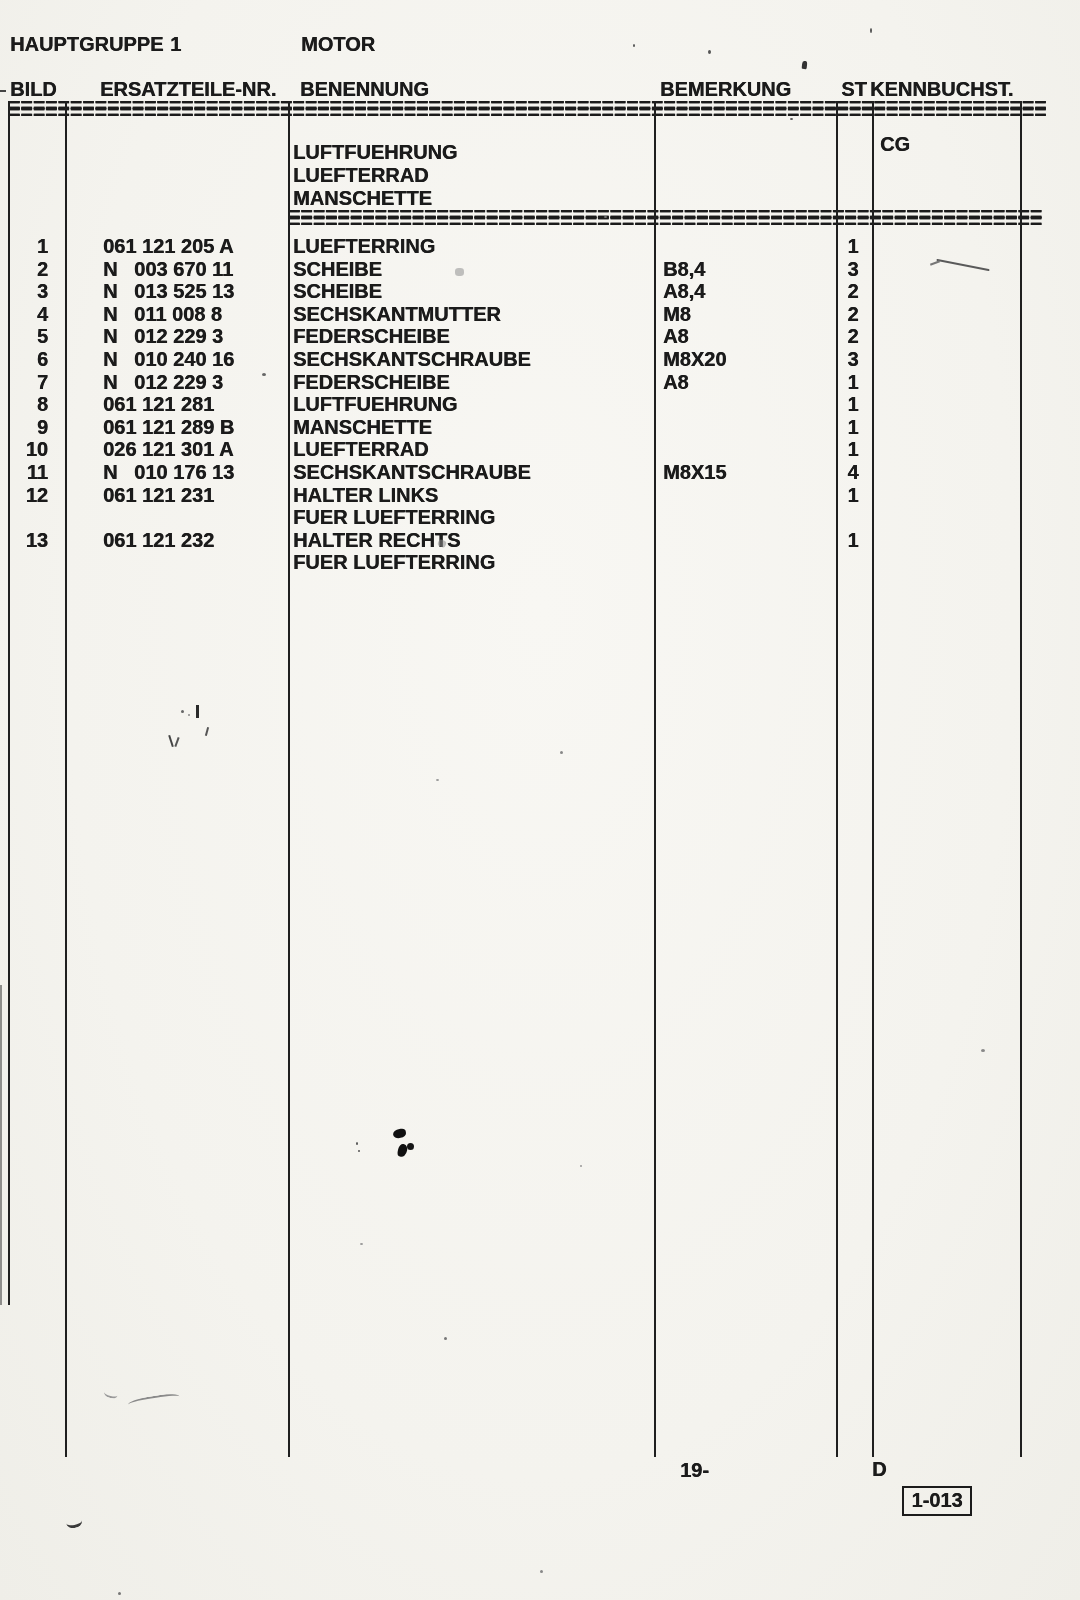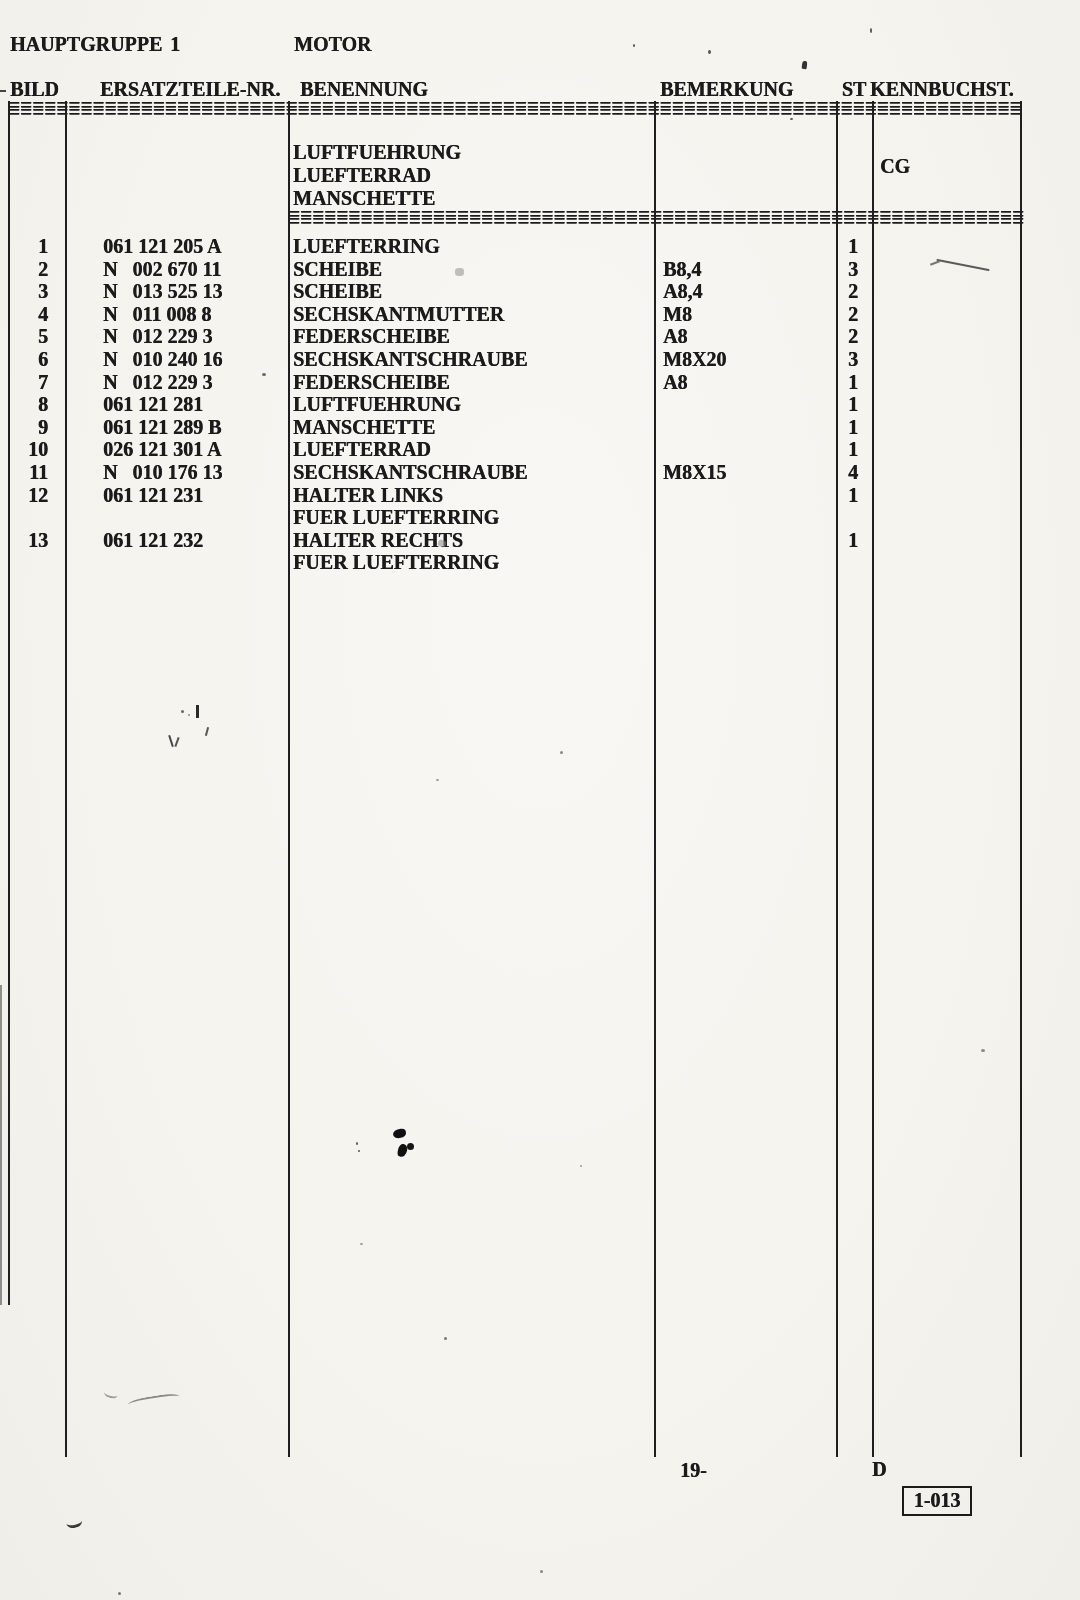--- a/index.html
+++ b/index.html
@@ -1,21 +1,21 @@
 <!DOCTYPE html>
 <html><head>
 <meta charset="utf-8">
 <style>
   html,body { margin:0; padding:0; background:#d8d6d0; }
   .page {
     position:relative;
     width:1080px; height:1600px;
     margin:0 auto;
     background: radial-gradient(ellipse at 50% 38%, #f8f7f3 0%, #f4f3ee 62%, #efeee8 100%);
-    font-family:Liberation Serif, serif;
+    font-family:Liberation Sans, sans-serif;
     font-weight:700;
     font-size:20px;
     color:#1b1b1b;
     overflow:hidden;
   }
   .txt {
     position:absolute;
     white-space:pre;
     line-height:20px;
     text-shadow:0.4px 0 0 currentColor;
@@ -47,21 +47,21 @@
   .speck { position:absolute; background:#555; border-radius:50%; }
   .artifact { position:absolute; }
 </style>
 </head>
 <body>
 
 <div class="page">
 
   <div class="txt" style="left:10px; top:34px;">HAUPTGRUPPE</div>
   <div class="txt" style="left:170px; top:34px;">1</div>
-  <div class="txt" style="left:294px; top:34px;">MOTOR</div>
+  <div class="txt" style="left:301px; top:34px;">MOTOR</div>
 
   <div class="txt" style="left:10px;  top:79px;">BILD</div>
   <div class="txt" style="left:100px; top:79px;">ERSATZTEILE-NR.</div>
   <div class="txt" style="left:293px; top:79px;margin-left:7px;">BENENNUNG</div>
   <div class="txt" style="left:660px; top:79px;">BEMERKUNG</div>
   <div class="txt" style="left:836px; top:79px; width:36px; text-align:center;">ST</div>
   <div class="txt" style="left:870px; top:79px;">KENNBUCHST.</div>
 
   <div class="rule" id="rule-full" style="left:8px; top:101px; width:1014px;">
     <div class="ruleline">====================================================================================</div>
@@ -77,33 +77,33 @@
   <div class="vline" style="left:65px;   top:101px; height:1356px;"></div>
   <div class="vline" style="left:288px;  top:101px; height:1356px;"></div>
   <div class="vline" style="left:654px;  top:101px; height:1356px;"></div>
   <div class="vline" style="left:836px;  top:101px; height:1356px;"></div>
   <div class="vline" style="left:872px;  top:101px; height:1356px;"></div>
   <div class="vline" style="left:1020px; top:101px; height:1356px;"></div>
 
   <div class="txt" style="left:293px; top:142px;">LUFTFUEHRUNG</div>
   <div class="txt" style="left:293px; top:165px;">LUEFTERRAD</div>
   <div class="txt" style="left:293px; top:188px;">MANSCHETTE</div>
-  <div class="txt" style="left:880px; top:156px;">CG</div>
+  <div class="txt" style="left:880px; top:134px;">CG</div>
 
   <div id="part-rows">
       <div class="prow" style="top: 236px;">
         <span class="cell c-bild">1</span>
         <span class="cell c-nr">061 121 205 A</span>
         <span class="cell c-ben">LUEFTERRING</span>
         <span class="cell c-bem"></span>
         <span class="cell c-st">1</span>
       </div>
       <div class="prow" style="top: 258.6px;">
         <span class="cell c-bild">2</span>
-        <span class="cell c-nr">N   002 670 11</span>
+        <span class="cell c-nr">N   003 670 11</span>
         <span class="cell c-ben">SCHEIBE</span>
         <span class="cell c-bem">B8,4</span>
         <span class="cell c-st">3</span>
       </div>
       <div class="prow" style="top: 281.2px;">
         <span class="cell c-bild">3</span>
         <span class="cell c-nr">N   013 525 13</span>
         <span class="cell c-ben">SCHEIBE</span>
         <span class="cell c-bem">A8,4</span>
         <span class="cell c-st">2</span>

